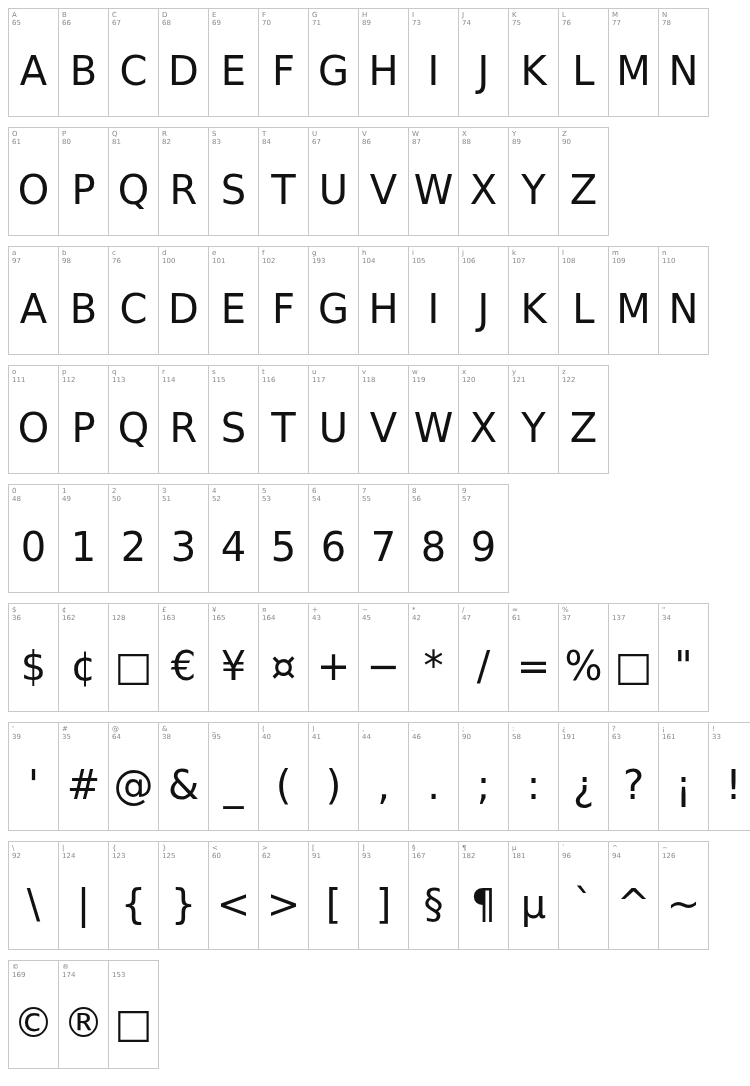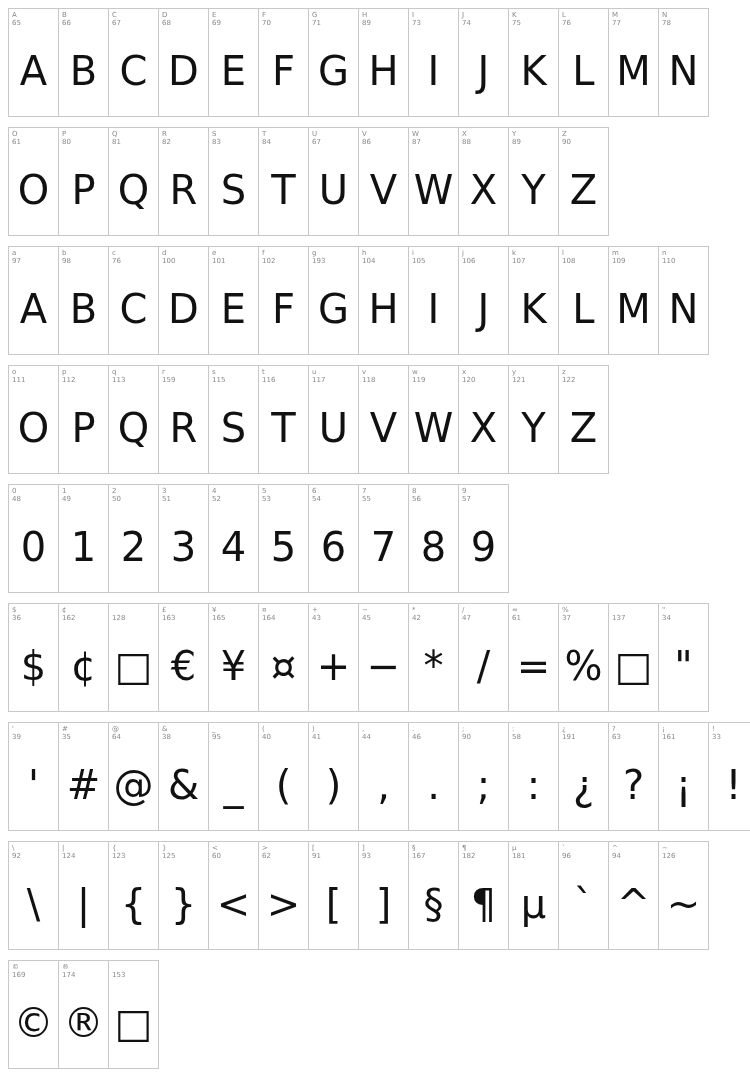--- a/index.html
+++ b/index.html
@@ -297,21 +297,21 @@
         <div class="tag-code">112</div>
         <div class="glyph">P</div>
       </div>
       <div class="cell">
         <div class="tag-char">q</div>
         <div class="tag-code">113</div>
         <div class="glyph">Q</div>
       </div>
       <div class="cell">
         <div class="tag-char">r</div>
-        <div class="tag-code">159</div>
+        <div class="tag-code">114</div>
         <div class="glyph">R</div>
       </div>
       <div class="cell">
         <div class="tag-char">s</div>
         <div class="tag-code">115</div>
         <div class="glyph">S</div>
       </div>
       <div class="cell">
         <div class="tag-char">t</div>
         <div class="tag-code">116</div>

